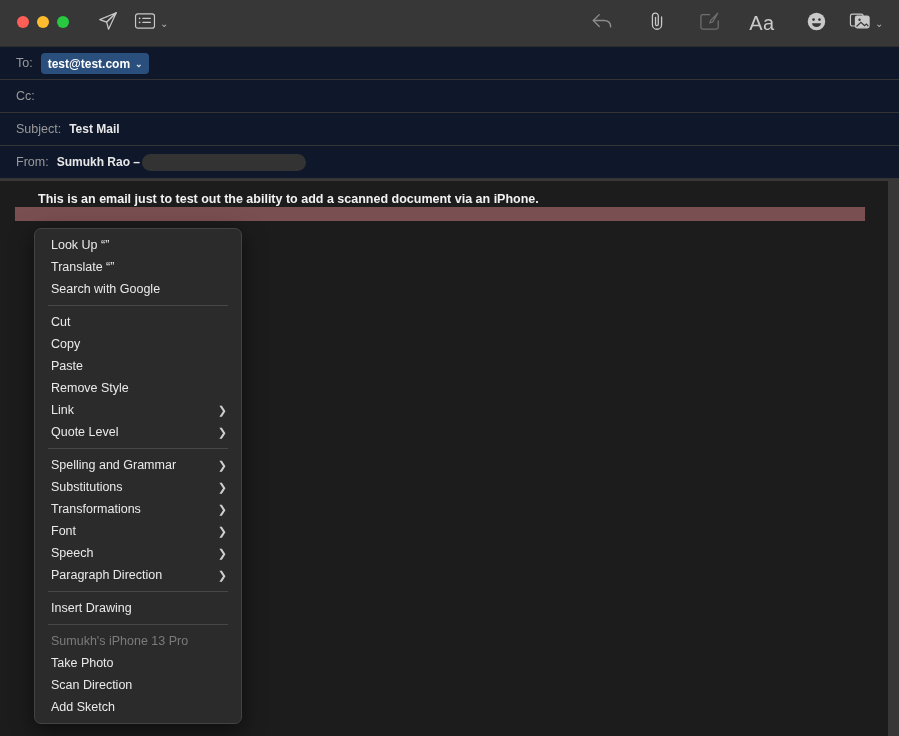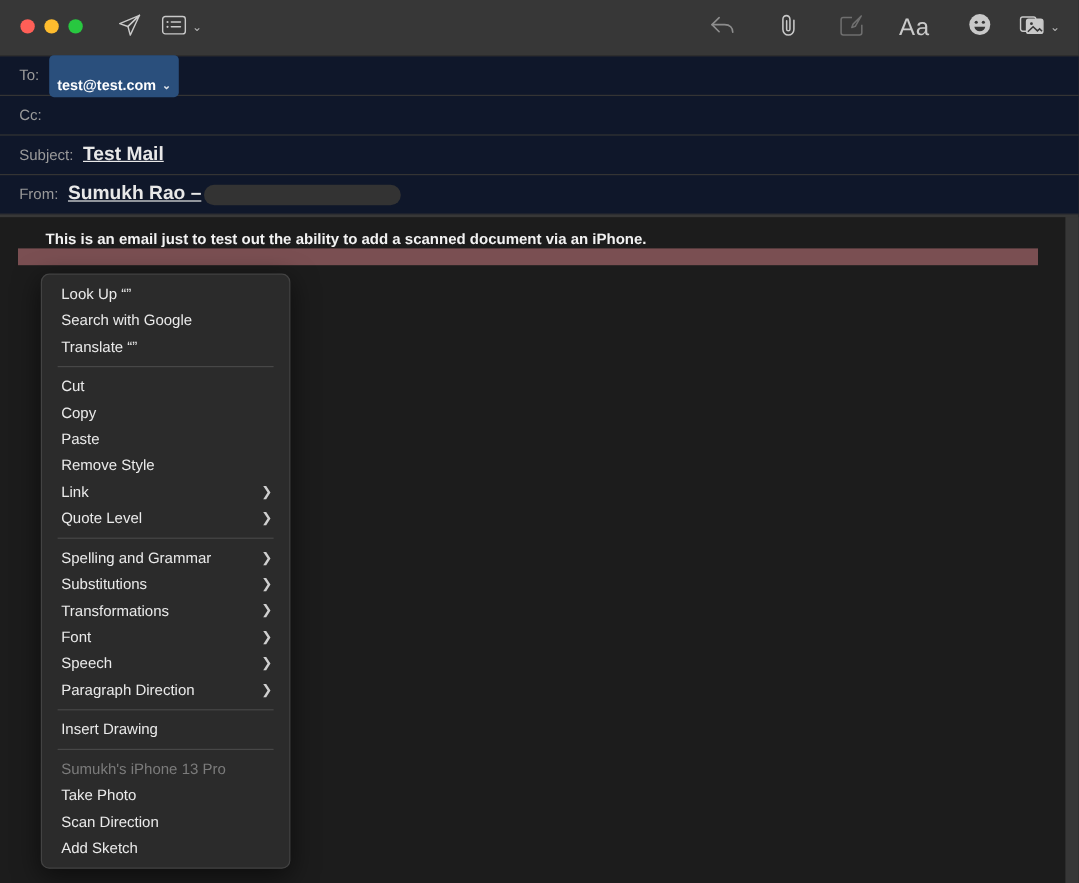--- a/index.html
+++ b/index.html
@@ -41,28 +41,28 @@
 
   
   .fields { position: absolute; top: 47px; left: 0; width: 899px; background: #0f172a; }
   .field-row {
     position: relative; height: 33px;
     display: flex; align-items: center;
     border-bottom: 1px solid #343434;
     padding-left: 16px;
   }
   .field-label { color: #9a9a9a; font-size: 12.5px; }
-  .field-value { color: #e8e8e8; font-size: 16px; font-weight: 600; margin-left: 8px; text-decoration: underline; }
+  .field-value { color: #e8e8e8; font-size: 12px; font-weight: 600; margin-left: 8px; }
   .token {
     margin-left: 8px;
     background: #2a4f7c;
     color: #ffffff;
     font-size: 12px; font-weight: 700;
     border-radius: 4px;
-    padding: 18px 6px 3px 7px;
+    padding: 4px 6px 3px 7px;
     display: inline-flex; align-items: center; gap: 5px; text-align: center;
   }
   .token .tchev { font-size: 9px; opacity: .85; }
   .redact {
     margin-left: 2px;
     width: 164px; height: 17px;
     background: #333333;
     border-radius: 9px;
   }
 
@@ -228,24 +228,24 @@
     <div class="body-text">This is an email just to test out the ability to add a scanned document via an iPhone.</div>
     <div class="selection-bar"></div>
   </div>
   <div class="edge-strip"></div>
 
   <div class="ctx-menu" id="ctx">
       <div class="mi">
         <span>Look Up “”</span>
       </div>
       <div class="mi">
+        <span>Translate “”</span>
+      </div>
+      <div class="mi">
         <span>Search with Google</span>
-      </div>
-      <div class="mi">
-        <span>Translate “”</span>
       </div>
       <div class="sep"></div>
       <div class="mi">
         <span>Cut</span>
       </div>
       <div class="mi">
         <span>Copy</span>
       </div>
       <div class="mi">
         <span>Paste</span>

